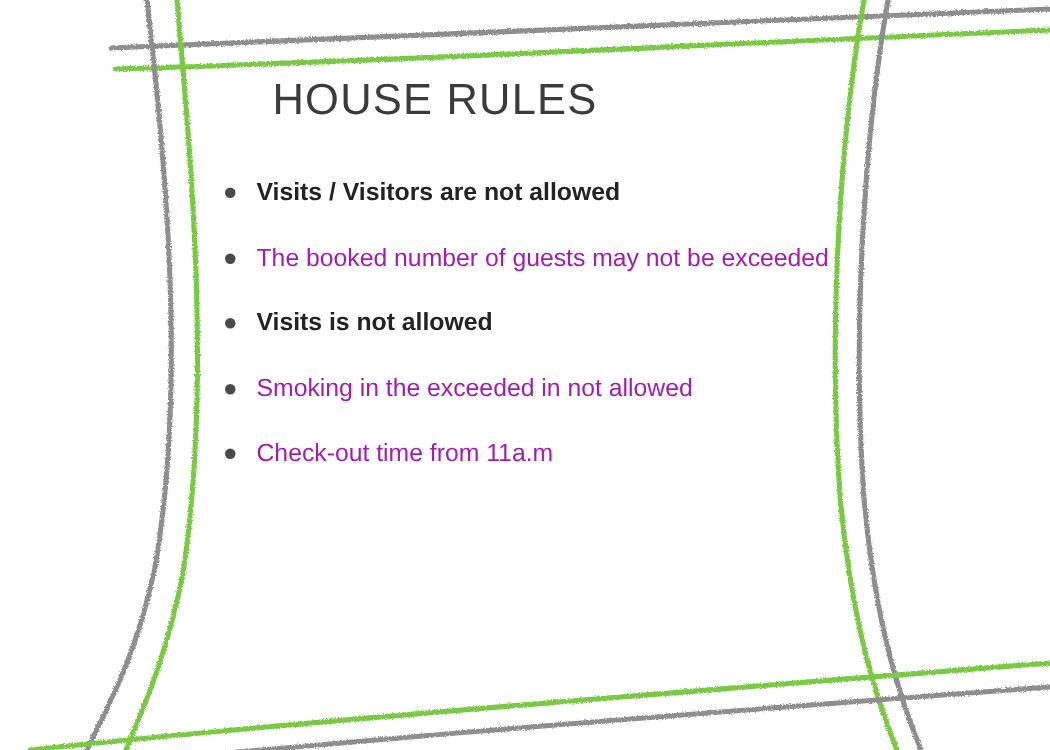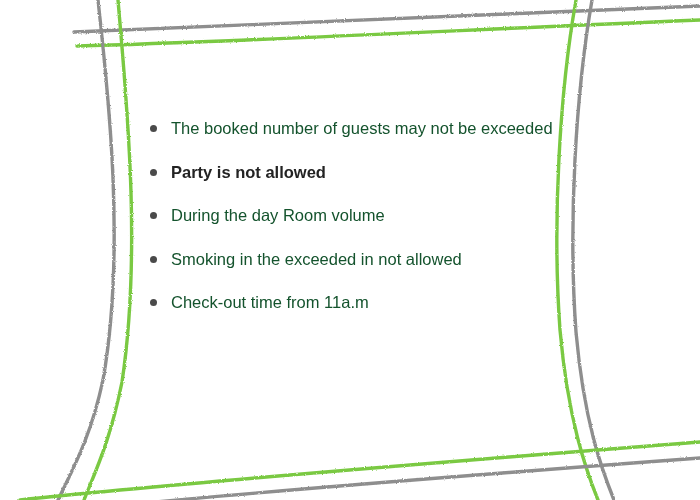--- a/index.html
+++ b/index.html
@@ -69,21 +69,21 @@
     left: 2px;
     top: 7px;
     width: 7px;
     height: 7px;
     border-radius: 50%;
     background: #4a4a4a;
   }
   .rule-text {
     font-size: 16.5px;
     line-height: 20px;
-    color: #14532d;
+    color: #a21caf;
     white-space: nowrap;
   }
   .rule-item.is-bold .rule-text {
     font-weight: bold;
     color: #232323;
   }
 </style>
 </head>
 <body>
 
@@ -118,32 +118,33 @@
 
       <path d="M 592 0 C 576 92, 568 222, 576 332 C 584 422, 602 470, 614 500" stroke="#8e8e8e" stroke-width="3.4"></path>
 
       <path d="M 20 500 C 150 486, 340 470, 700 442" stroke="#7ac943" stroke-width="3.4"></path>
 
       <path d="M 24 515 C 160 500, 350 484, 700 458" stroke="#8e8e8e" stroke-width="3.4"></path>
     </g>
   </svg>
 
   <div id="content">
+    <div id="page-title">HOUSE RULES</div>
     <ul id="rules-list">
+        <li class="rule-item is-bold">
+          <span class="rule-bullet"></span>
+          <span class="rule-text">Visits / Visitors are not allowed</span>
+        </li>
         <li class="rule-item">
           <span class="rule-bullet"></span>
           <span class="rule-text">The booked number of guests may not be exceeded</span>
         </li>
         <li class="rule-item is-bold">
           <span class="rule-bullet"></span>
-          <span class="rule-text">Party is not allowed</span>
-        </li>
-        <li class="rule-item">
-          <span class="rule-bullet"></span>
-          <span class="rule-text">During the day Room volume</span>
+          <span class="rule-text">Visits is not allowed</span>
         </li>
         <li class="rule-item">
           <span class="rule-bullet"></span>
           <span class="rule-text">Smoking in the exceeded in not allowed</span>
         </li>
         <li class="rule-item">
           <span class="rule-bullet"></span>
           <span class="rule-text">Check-out time from 11a.m</span>
         </li>
       </ul>

